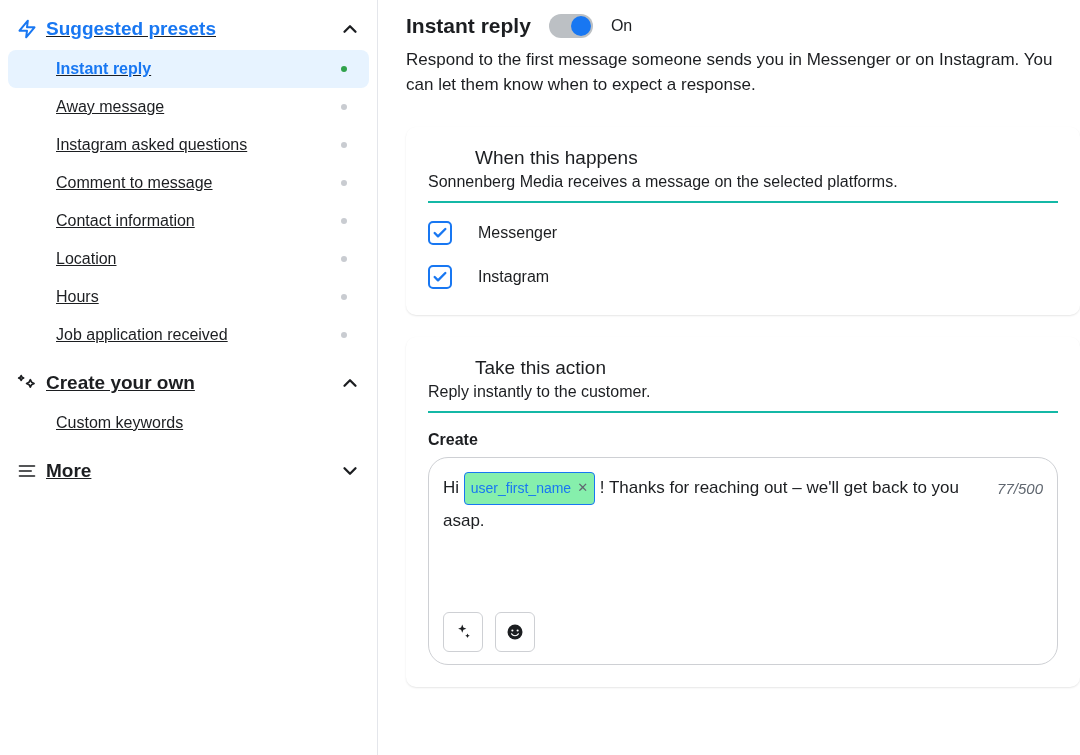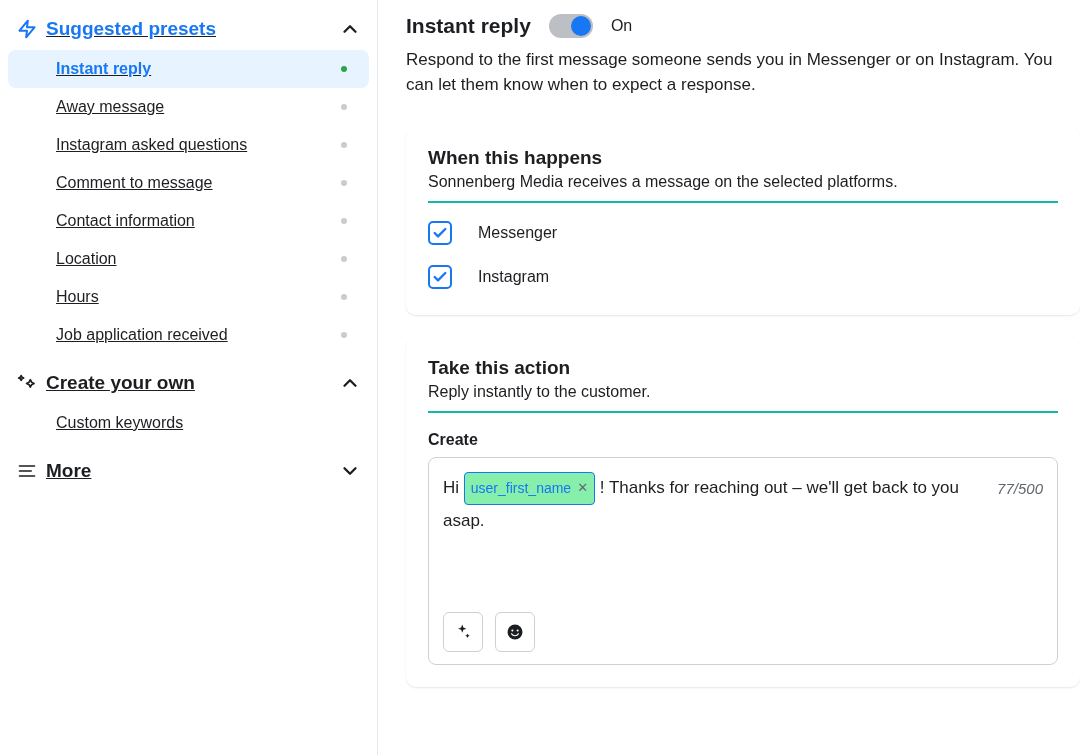--- a/index.html
+++ b/index.html
@@ -109,22 +109,23 @@
   .card {
     background: #fff;
     border-radius: 10px;
     box-shadow: 0 1px 2px rgba(0,0,0,0.1);
     padding: 20px 22px 22px 22px;
     margin-right: 0;
     margin-bottom: 22px;
   }
   .card h2 {
     font-size: 19px;
-    font-weight: 700;
+    font-weight: 400;
     margin-bottom: 4px;
+    margin-left: 47px;
   }
   .card .sub {
     font-size: 16px;
     color: #1c1e21;
     padding-bottom: 10px;
     border-bottom: 2px solid #14b8a6;
     margin-bottom: 18px;
   }
   .cbx-row {
     display: flex;
@@ -143,21 +144,21 @@
     color: #1877F2;
     cursor: pointer;
   }
   .label-msg {
     font-size: 16px;
     font-weight: 700;
     margin-bottom: 8px;
   }
   .msg-box {
     border: 1px solid #ced0d4;
-    border-radius: 8px;
+    border-radius: 20px;
     padding: 14px 14px 12px 14px;
     position: relative;
   }
   .msg-text {
     font-size: 17px;
     line-height: 1.9;
     min-height: 130px;
     padding-right: 70px;
   }
   .chip {

